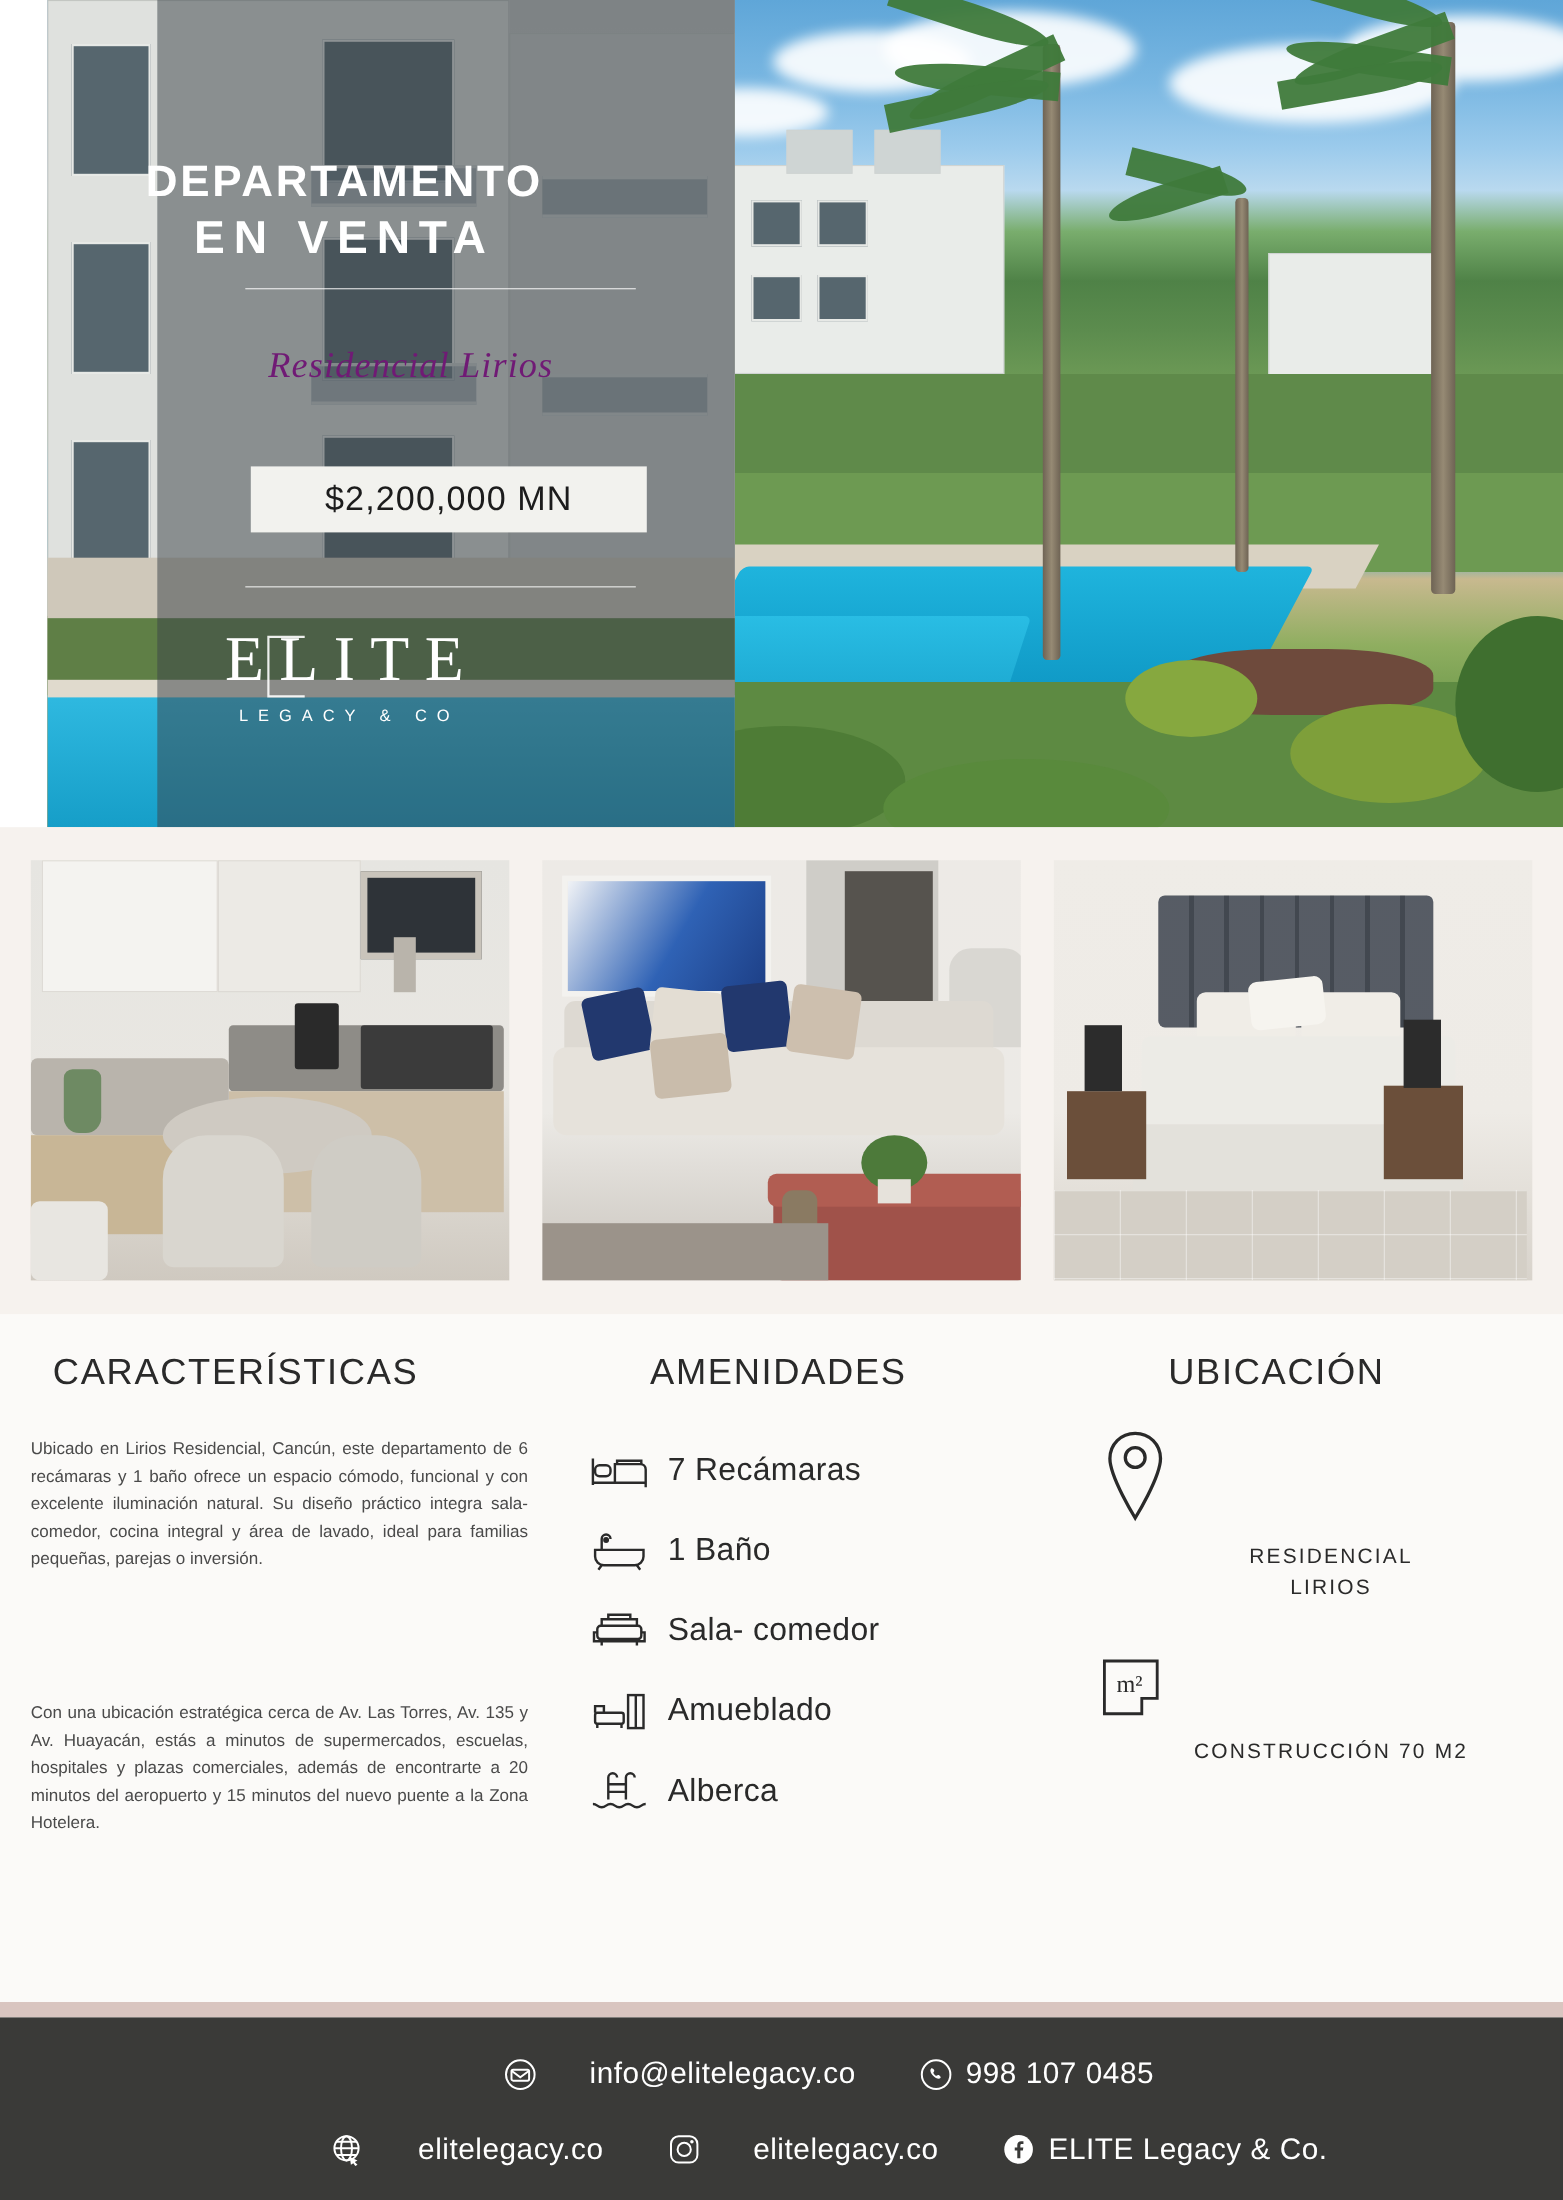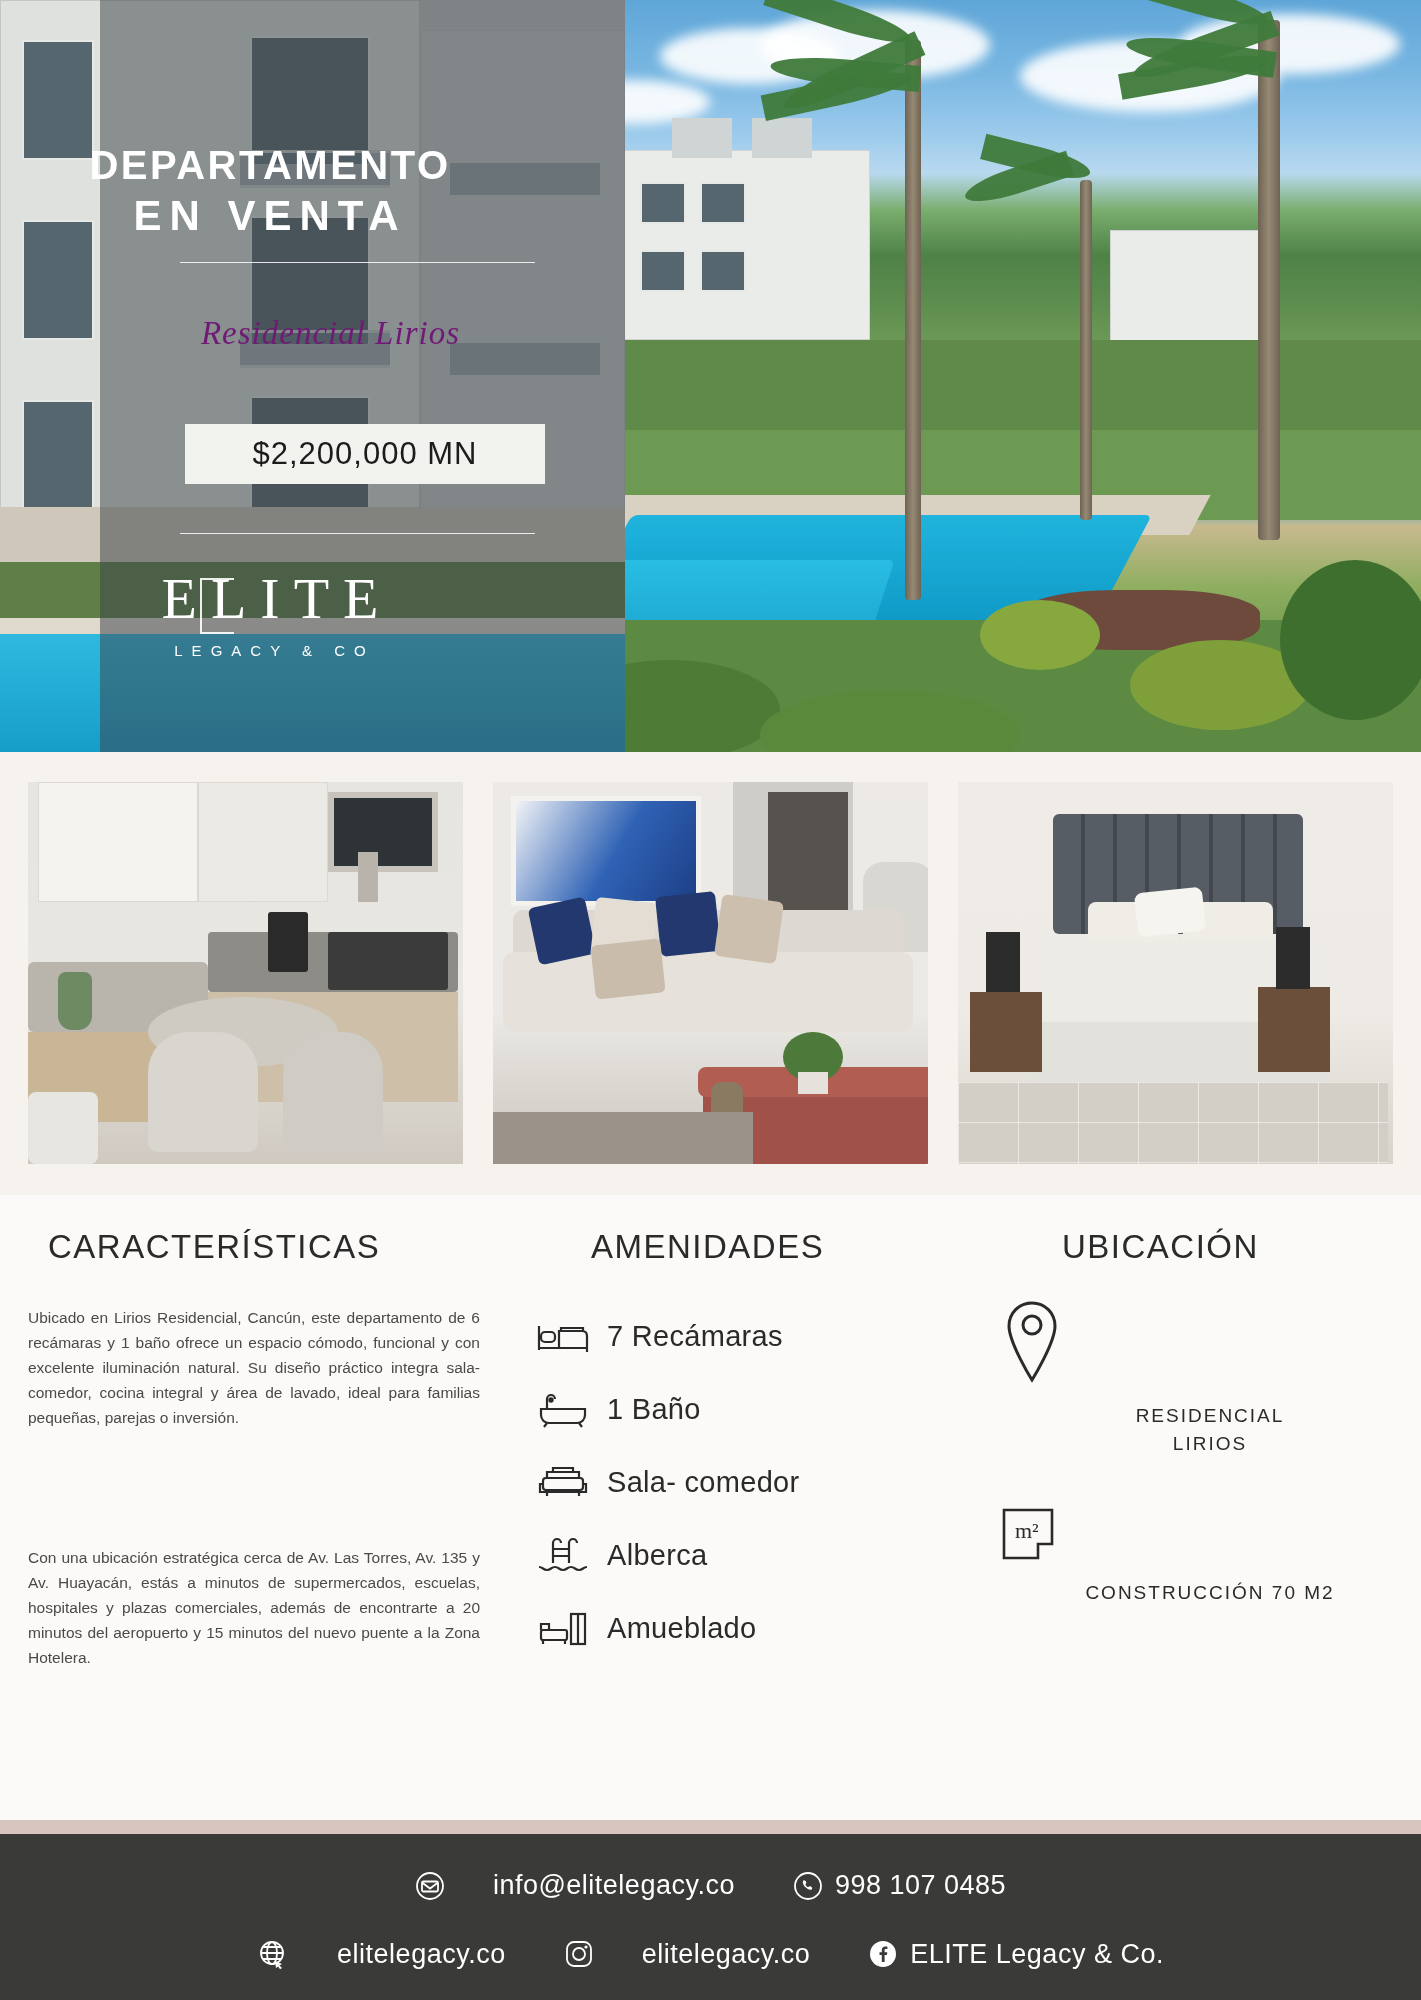--- a/index.html
+++ b/index.html
@@ -9,20 +9,21 @@
     height: 2000px;
     background: #ffffff;
     font-family: "Liberation Sans", sans-serif;
     overflow: hidden;
   }
   .page {
     position: relative;
     width: 1421px;
     height: 2000px;
     background: #ffffff;
+    padding-left: 43px;
   }
 
   
   .hero {
     position: relative;
     width: 1421px;
     height: 752px;
     overflow: hidden;
     background: #9aa2a6;
   }
@@ -557,39 +558,39 @@
           <path d="M10 28v4M42 28v4"></path>
           <path d="M16 8V4h20v4"></path>
         </svg>
       </div>
       <div class="amen-label">Sala- comedor</div>
     </div>
 
     <div class="amen-row">
       <div class="amen-ico">
         <svg width="52" height="38" viewBox="0 0 52 38" fill="none" stroke="#2a2a2a" stroke-width="2.2">
-          <path d="M16 26V6a4 4 0 0 1 8 0M32 26V6a4 4 0 0 1 8 0"></path>
-          <path d="M16 12h16M16 19h16"></path>
-          <path d="M2 30c4 0 4 3 8 3s4-3 8-3 4 3 8 3 4-3 8-3 4 3 8 3 4-3 8-3"></path>
-        </svg>
-      </div>
-      <div class="amen-label">Alberca</div>
-    </div>
-
-    <div class="amen-row">
-      <div class="amen-ico">
-        <svg width="52" height="38" viewBox="0 0 52 38" fill="none" stroke="#2a2a2a" stroke-width="2.2">
           <rect x="34" y="4" width="14" height="30"></rect>
           <path d="M41 4v30"></path>
           <rect x="4" y="20" width="26" height="10" rx="2"></rect>
           <path d="M4 20v-6h8v6"></path>
           <path d="M6 30v4M28 30v4"></path>
         </svg>
       </div>
       <div class="amen-label">Amueblado</div>
+    </div>
+
+    <div class="amen-row">
+      <div class="amen-ico">
+        <svg width="52" height="38" viewBox="0 0 52 38" fill="none" stroke="#2a2a2a" stroke-width="2.2">
+          <path d="M16 26V6a4 4 0 0 1 8 0M32 26V6a4 4 0 0 1 8 0"></path>
+          <path d="M16 12h16M16 19h16"></path>
+          <path d="M2 30c4 0 4 3 8 3s4-3 8-3 4 3 8 3 4-3 8-3 4 3 8 3 4-3 8-3"></path>
+        </svg>
+      </div>
+      <div class="amen-label">Alberca</div>
     </div>
   </div>
 
   <div class="col-head ch3">UBICACIÓN</div>
   <div class="loc-wrap">
     <div class="loc-pin">
       <svg width="64" height="84" viewBox="0 0 64 84" fill="none" stroke="#2a2a2a" stroke-width="3">
         <path d="M32 3C19 3 9 13 9 26c0 17 23 54 23 54s23-37 23-54C55 13 45 3 32 3z"></path>
         <circle cx="32" cy="25" r="9"></circle>
       </svg>

